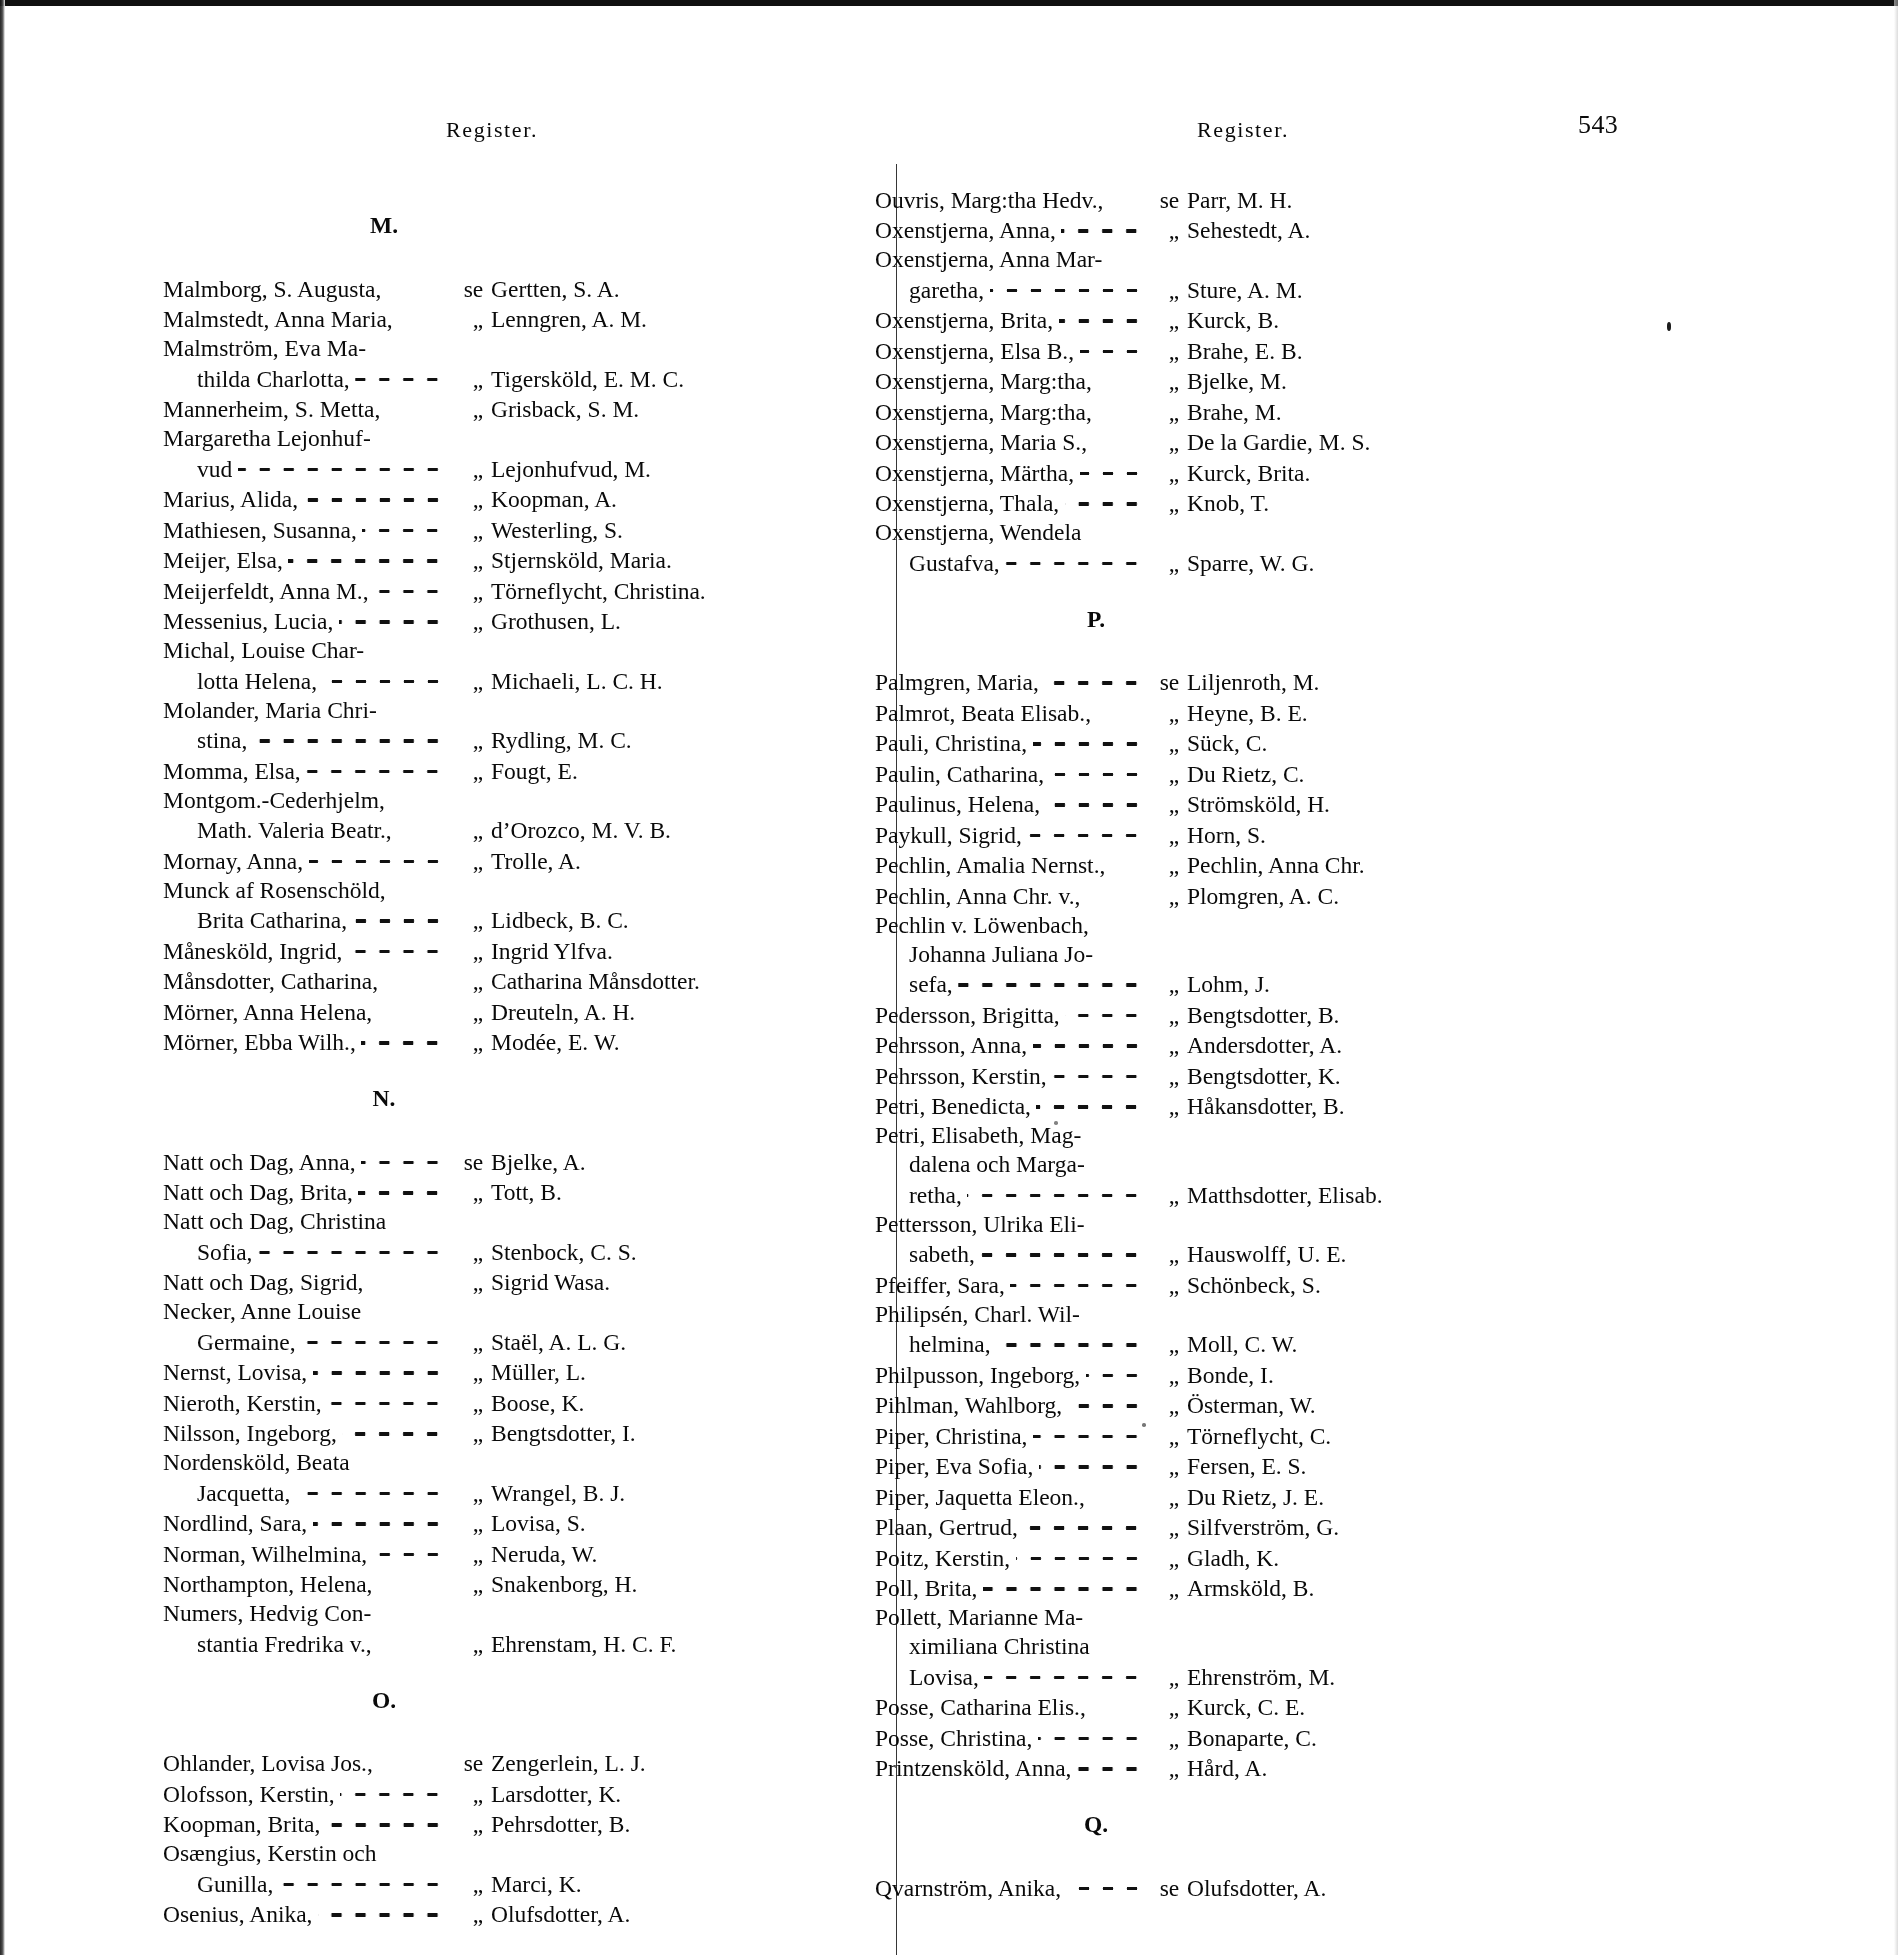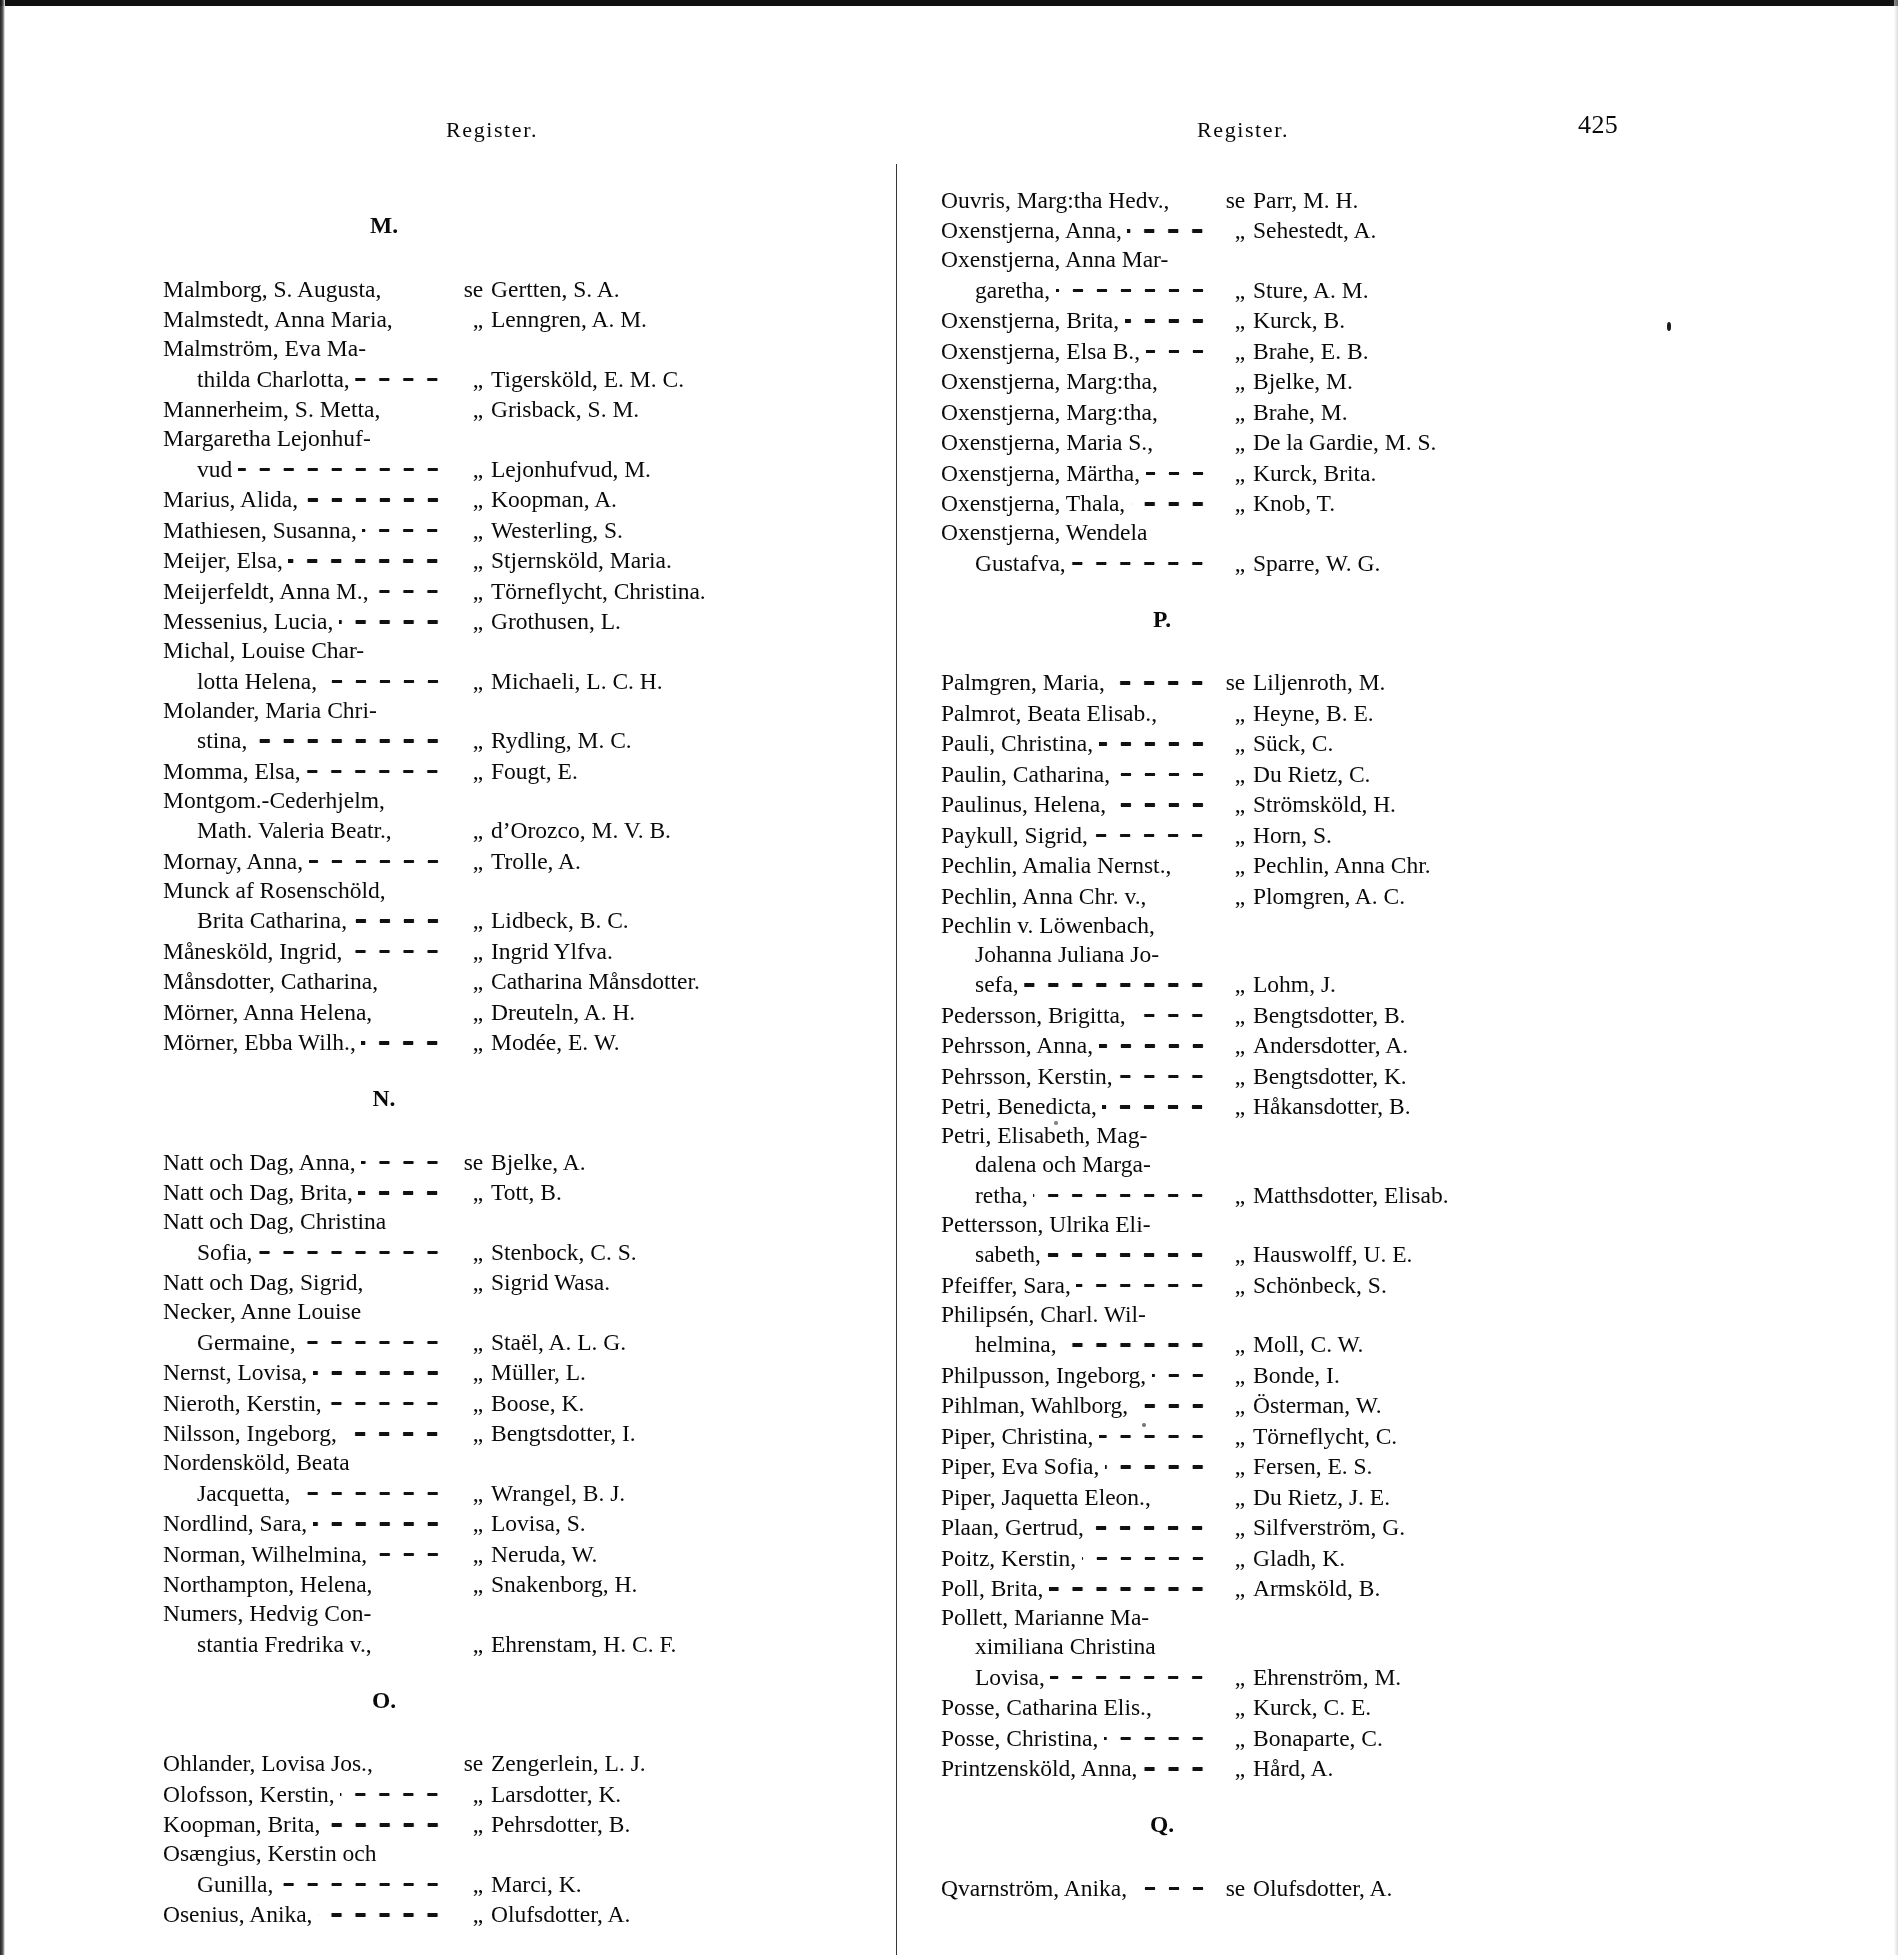--- a/index.html
+++ b/index.html
@@ -59,21 +59,21 @@
     opacity: .88;
   }
 
   
   .column {
     position: absolute;
     top: 184px;
     width: 723px;
   }
   #column-left  { left: 163px; }
-  #column-right { left: 941px; }
+  #column-right { left: 875px; }
 
   
   .entry {
     display: flex;
     align-items: baseline;
     font-size: 23.5px;
     line-height: 29px;
     white-space: nowrap;
   }
   .e-name {
@@ -142,21 +142,21 @@
 
   <div class="speck" id="speck-1"></div>
 
   <div class="speck" id="speck-4"></div>
   <div class="speck" id="speck-5"></div>
 
   <div class="running-head" id="head-left">Register.</div>
 
   <div class="running-head" id="head-right">Register.</div>
 
-  <div id="page-number">425</div>
+  <div id="page-number">543</div>
 
   <div id="column-rule"></div>
 
   <div class="column" id="column-left">
       <div class="gap-before-letter"></div>
       <div class="section-letter">M.</div>
       <div class="gap-after-letter"></div>
       <div class="entry">
         <span class="e-name">Malmborg, S. Augusta,</span>
         <span class="leader none"></span>

